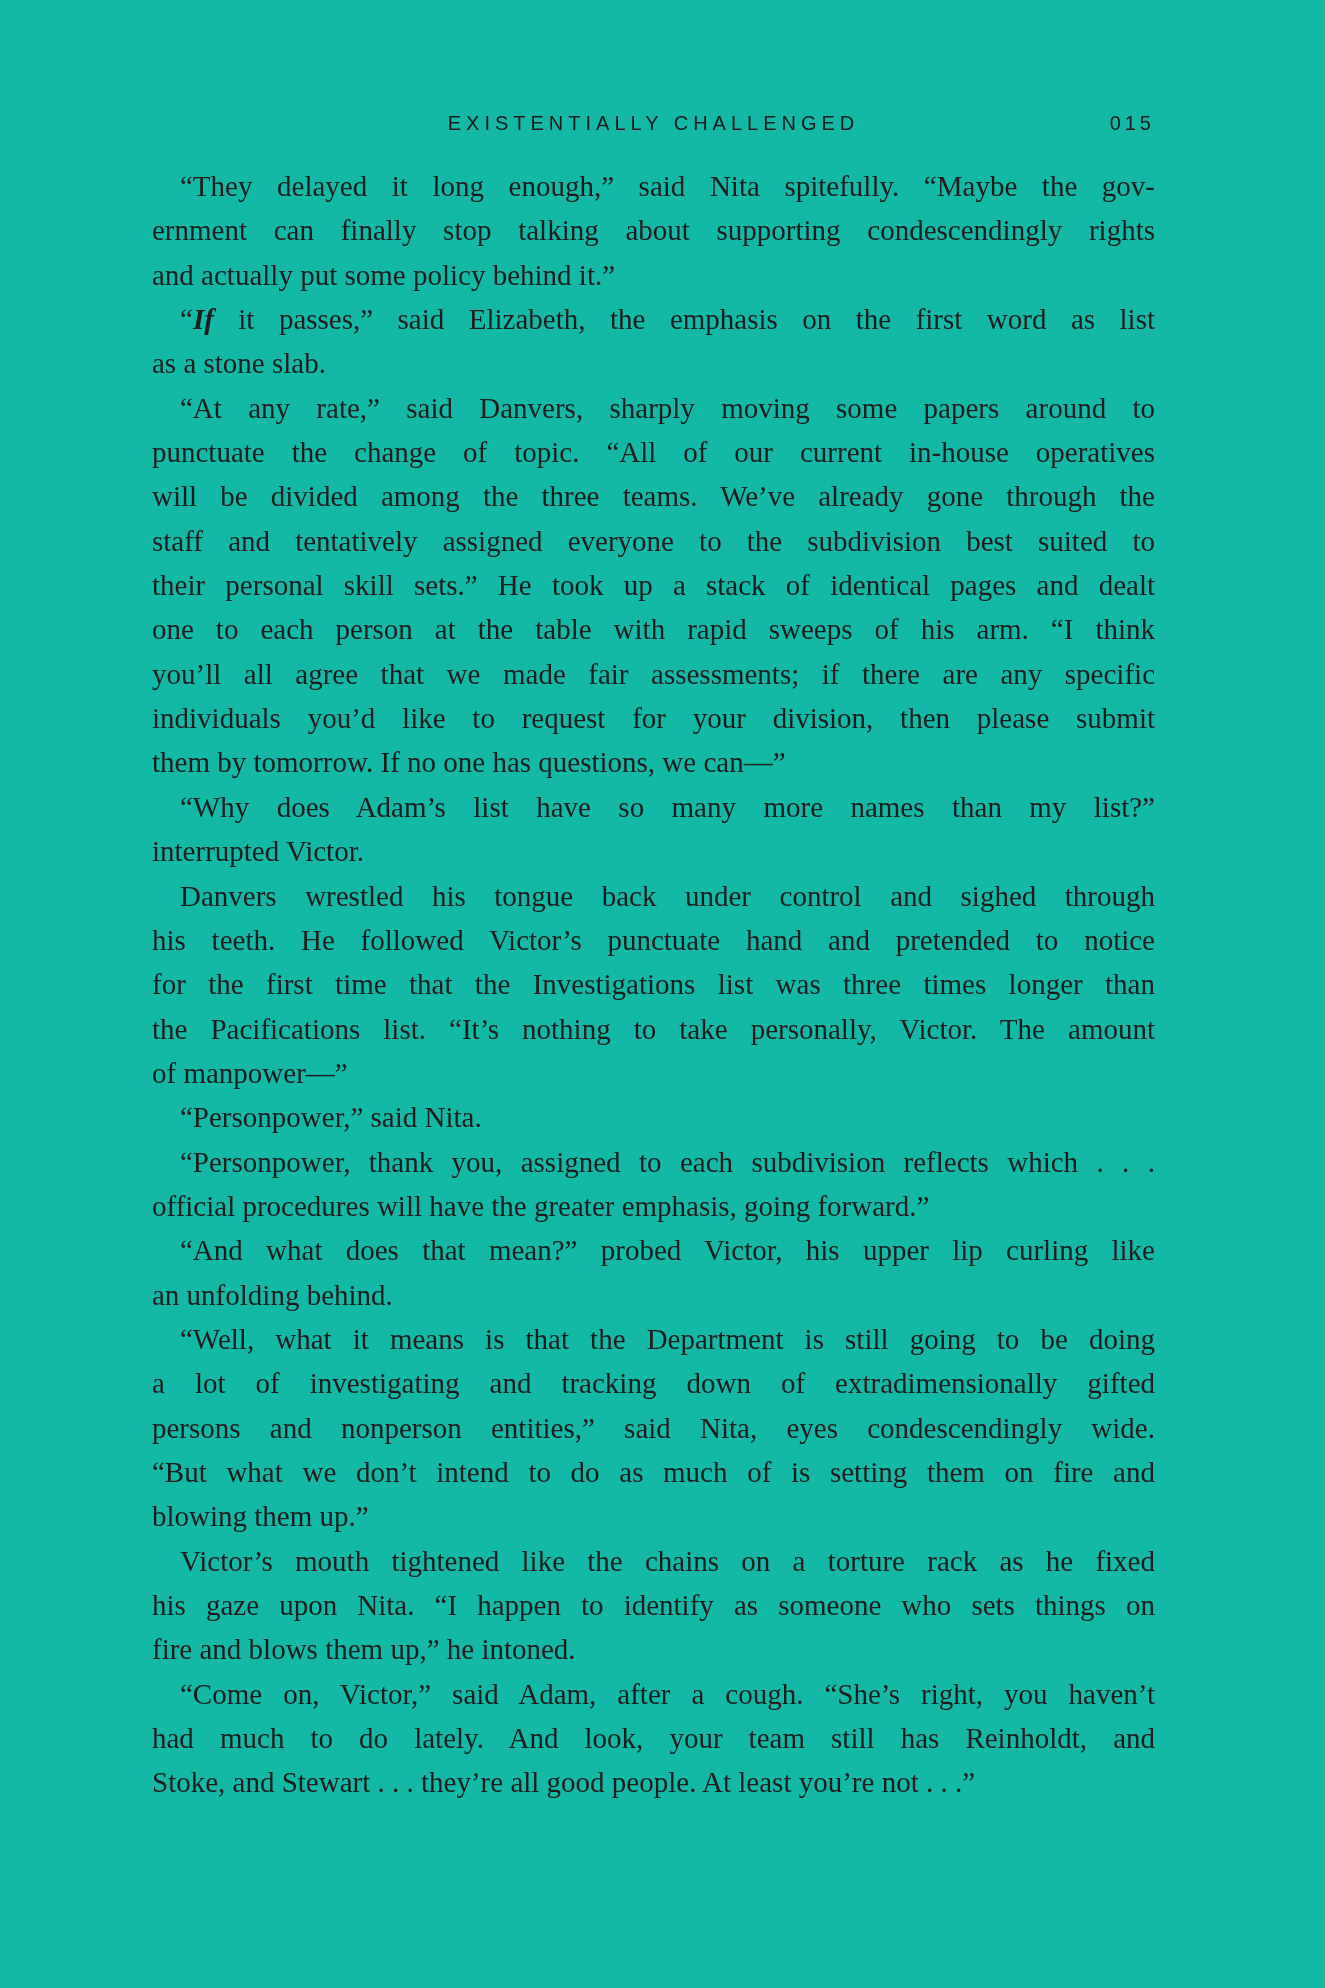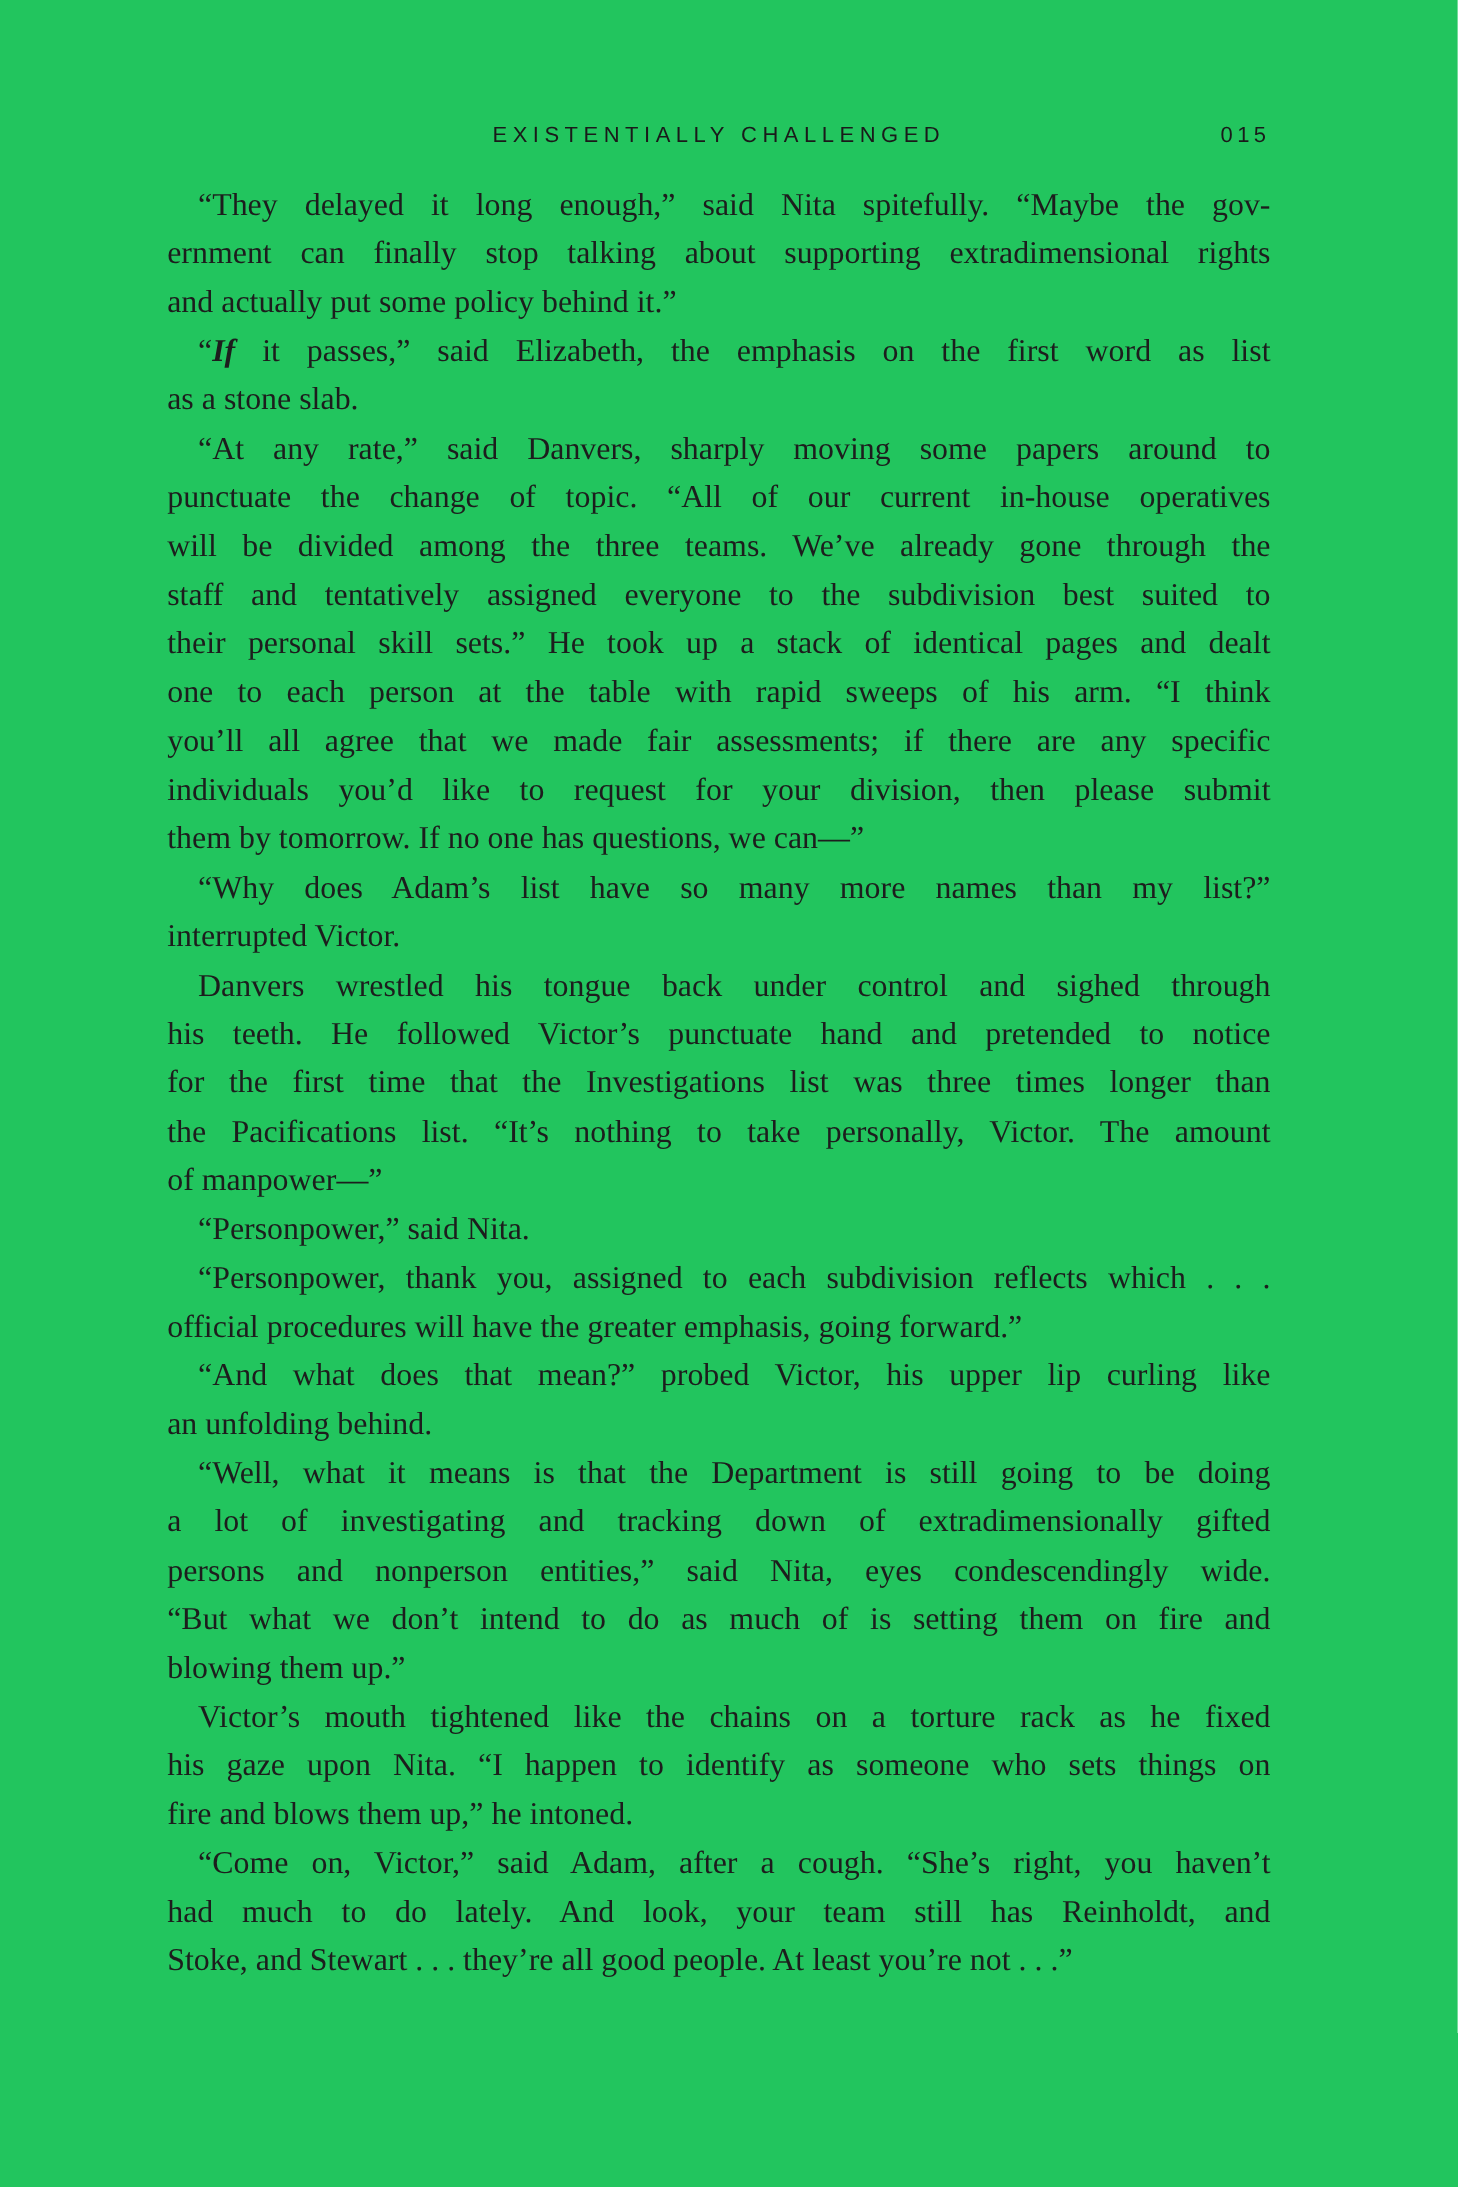--- a/index.html
+++ b/index.html
@@ -5,21 +5,21 @@
   * { margin: 0; padding: 0; box-sizing: border-box; }
   html, body { background: #ffffff; }
   body {
     width: 1325px; height: 1988px;
     font-family: "Liberation Serif", serif;
     overflow: hidden;
   }
   .page {
     position: relative;
     width: 1325px; height: 1988px;
-    background: #22c55e;
+    background: #14b8a6;
     overflow: hidden;
   }
   .running-head {
     position: absolute;
     left: 152px; top: 112px;
     width: 1003px; height: 28px;
     font-family: "Liberation Sans", sans-serif;
     color: #1a1a1a;
   }
   .running-title {
@@ -62,21 +62,21 @@
 <body>
 
 <div class="page">
   <div class="running-head">
     <div class="running-title">EXISTENTIALLY CHALLENGED</div>
     <div class="folio">015</div>
   </div>
   <div class="text-block">
       <div class="para">
         <div class="line first">“They delayed it long enough,” said Nita spitefully. “Maybe the gov-</div>
-        <div class="line">ernment can finally stop talking about supporting extradimensional rights</div>
+        <div class="line">ernment can finally stop talking about supporting condescendingly rights</div>
         <div class="line last">and actually put some policy behind it.”</div>
       </div>
       <div class="para">
         <div class="line first"><span>“</span><span class="it">If</span><span> it passes,” said Elizabeth, the emphasis on the first word as list</span></div>
         <div class="line last">as a stone slab.</div>
       </div>
       <div class="para">
         <div class="line first">“At any rate,” said Danvers, sharply moving some papers around to</div>
         <div class="line">punctuate the change of topic. “All of our current in-house operatives</div>
         <div class="line">will be divided among the three teams. We’ve already gone through the</div>

